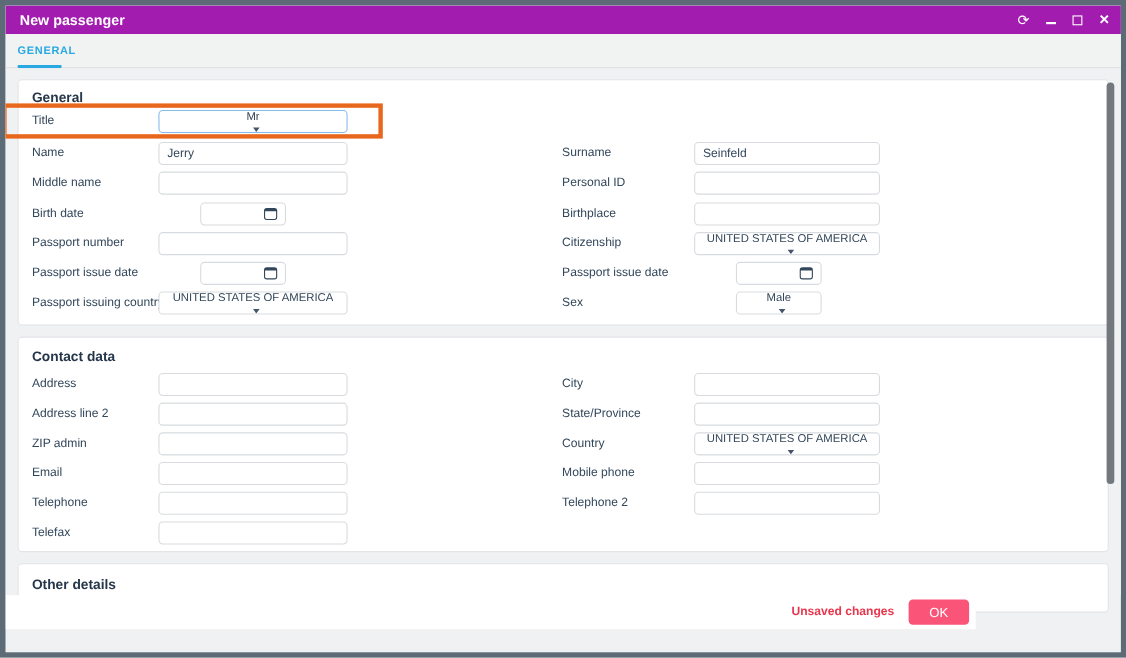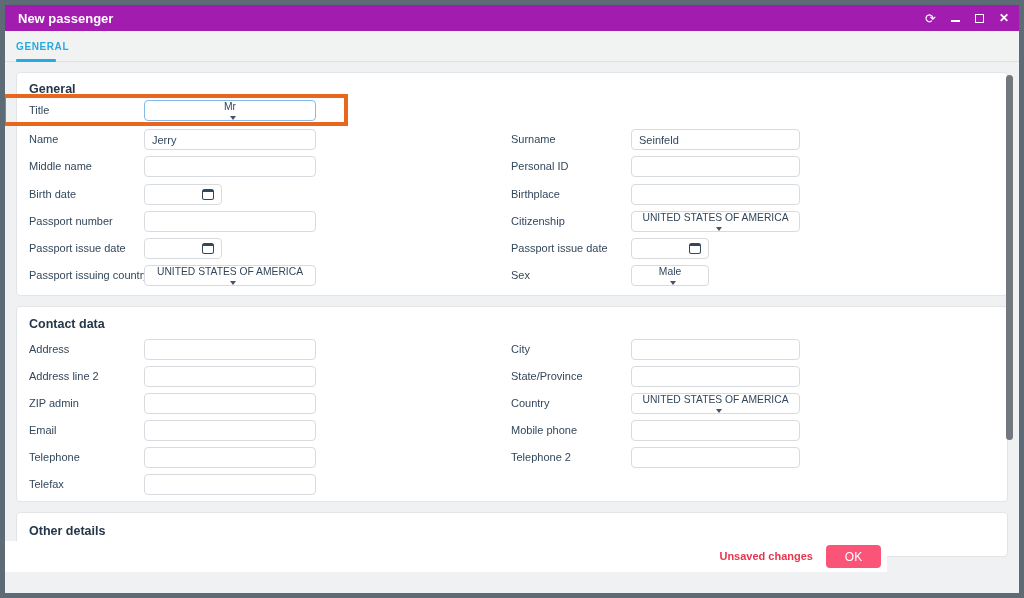--- a/index.html
+++ b/index.html
@@ -35,21 +35,21 @@
   .card-general { top:10px; height:224px; }
   .card-contact { top:244px; height:196px; }
   .card-other   { top:450px; height:45px; }
   .sec-title { position:absolute; left:12px; font-size:12.5px; font-weight:bold; color:#25364a; }
   .row { position:absolute; left:0; width:100%; height:21px; }
   .lbl { position:absolute; top:0; font-size:11px; color:#33475b; line-height:21px; white-space:nowrap; }
   .l1 { left:12px; } .l2 { left:494px; }
   .ctl { position:absolute; top:0; height:21px; background:#fff; border:1px solid #d7dbdf;
          border-radius:4px; display:flex; align-items:center; padding:0 7px; }
   .c1 { left:127px; width:172px; } .c2 { left:614px; width:169px; }
-  .short { width:78px; }
+  .short { width:78px;margin-left:38px; }
   .ctl input { border:none; outline:none; width:100%; height:100%; font-family:"Liberation Sans",sans-serif;
                font-size:11px; color:#33475b; background:transparent; padding:0; }
   .sel { cursor:pointer; justify-content:space-between;flex-direction:column; }
   .sel .val { font-size:10.3px; color:#33475b; white-space:nowrap; overflow:hidden; }
   .chevron { width:0; height:0; border-left:3.5px solid transparent; border-right:3.5px solid transparent;
              border-top:4.5px solid #44546a; margin-left:6px; flex:none; }
   .focus-blue { border:1px solid #85bbe8; }
   .cal { flex:none; width:12px; height:11px; border:1.3px solid #33475b; border-top-width:3.5px;
          border-radius:2.5px; margin-left:auto; cursor:pointer; }
   

